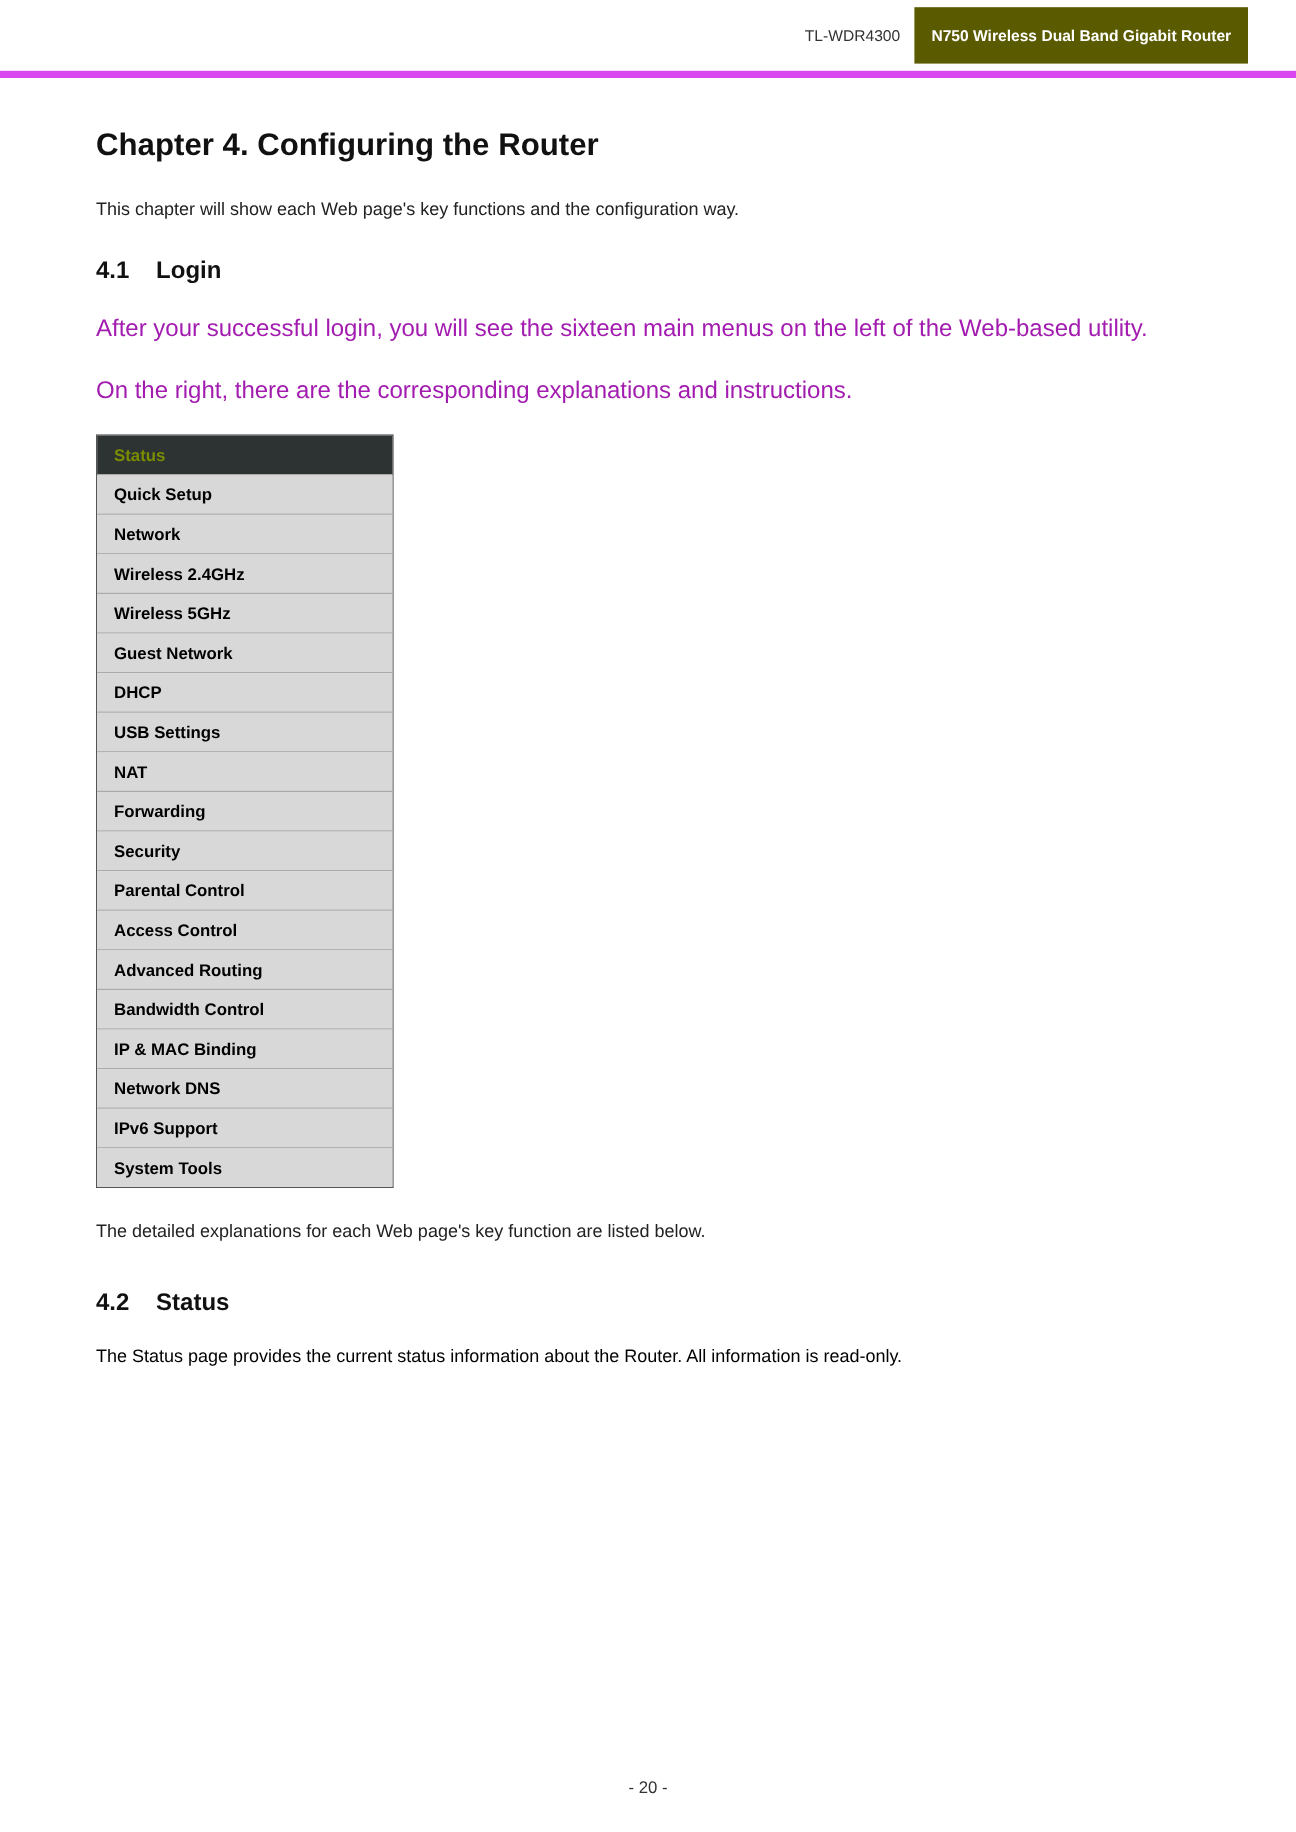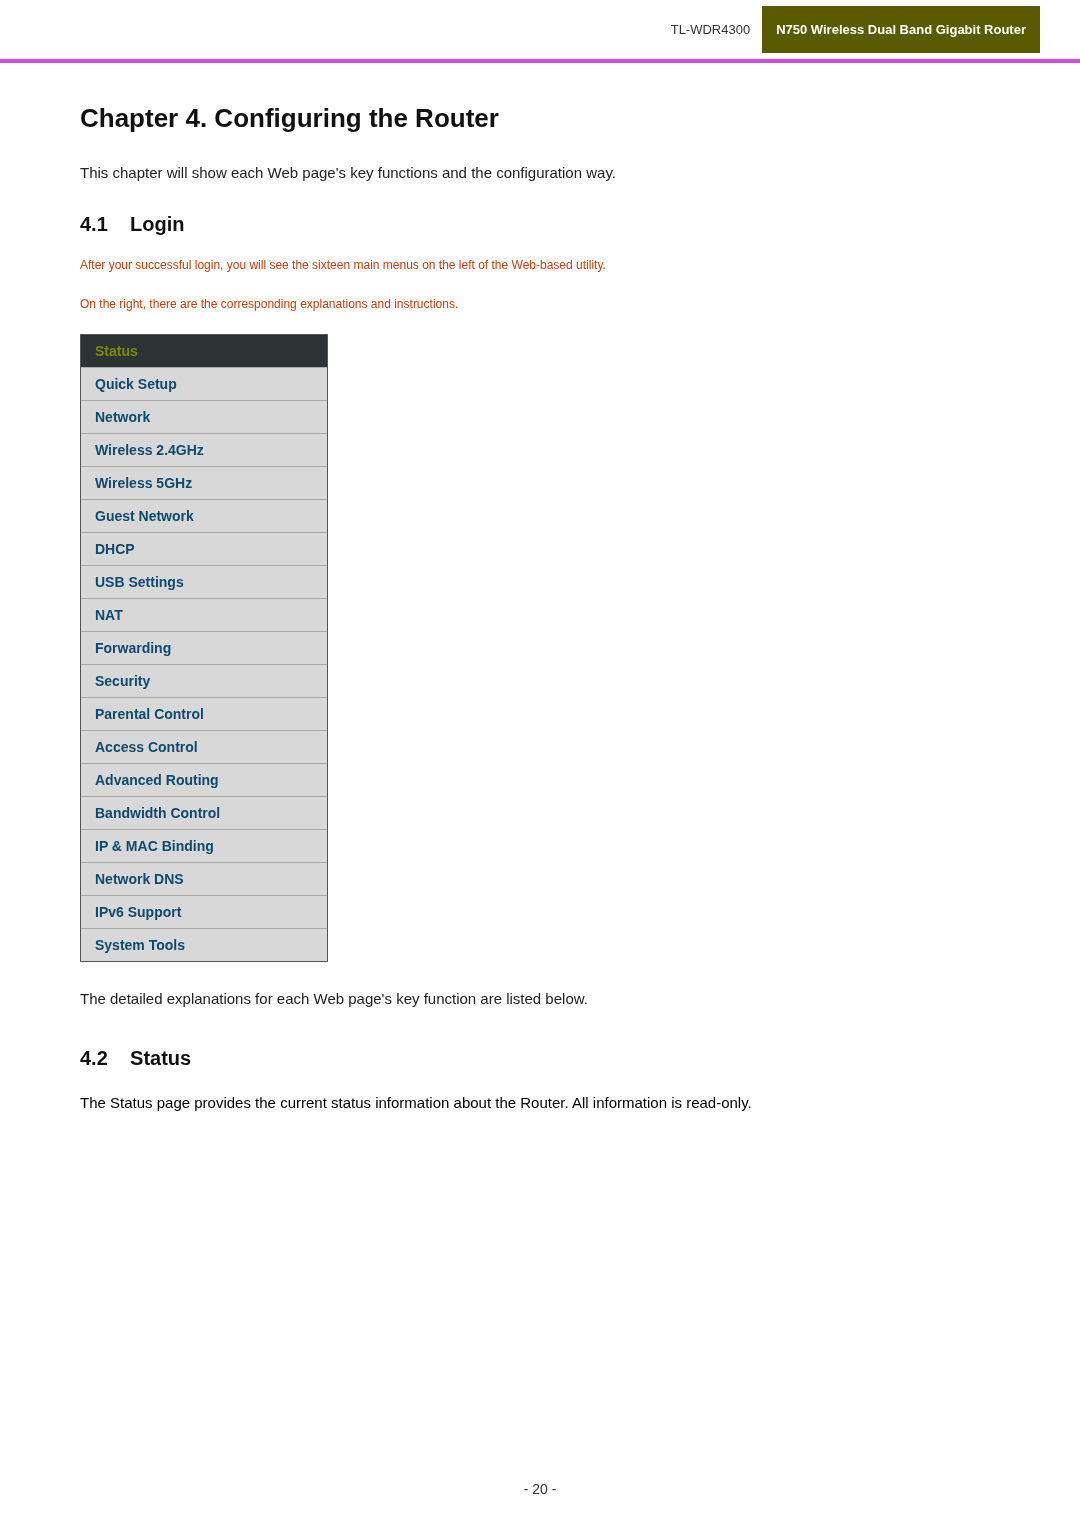--- a/index.html
+++ b/index.html
@@ -16,21 +16,21 @@
       width: 1080px;
       min-height: 1527px;
       position: relative;
     }
 
     
     .header-bar {
       display: flex;
       justify-content: flex-end;
       align-items: center;
-      border-bottom: 4px solid #d946ef;
+      border-bottom: 6px solid #d946ef;
       padding: 6px 40px 6px 40px;
       margin-bottom: 0;
     }
 
     .header-model {
       font-size: 13px;
       color: #333;
       margin-right: 12px;
     }
 
@@ -63,39 +63,39 @@
 
     
     .section-title {
       font-size: 20px;
       font-weight: bold;
       margin-bottom: 20px;
       color: #111;
     }
 
     .section-intro {
-      font-size: 12px;
+      font-size: 20px;
       margin-bottom: 20px;
-      color: #c2410c;
+      color: #a21caf;
       line-height: 1.6;
     }
 
     
     .menu-container {
       width: 248px;
       margin-bottom: 28px;
       border: 1px solid #555;
     }
 
     .menu-item {
       display: block;
       padding: 8px 14px;
       font-size: 14px;
       font-weight: bold;
-      color: #0c4a6e;
+      color: #000000;
       background-color: #d8d8d8;
       border-bottom: 1px solid #aaa;
       cursor: pointer;
     }
 
     .menu-item:last-child {
       border-bottom: none;
     }
 
     .menu-item.active {

